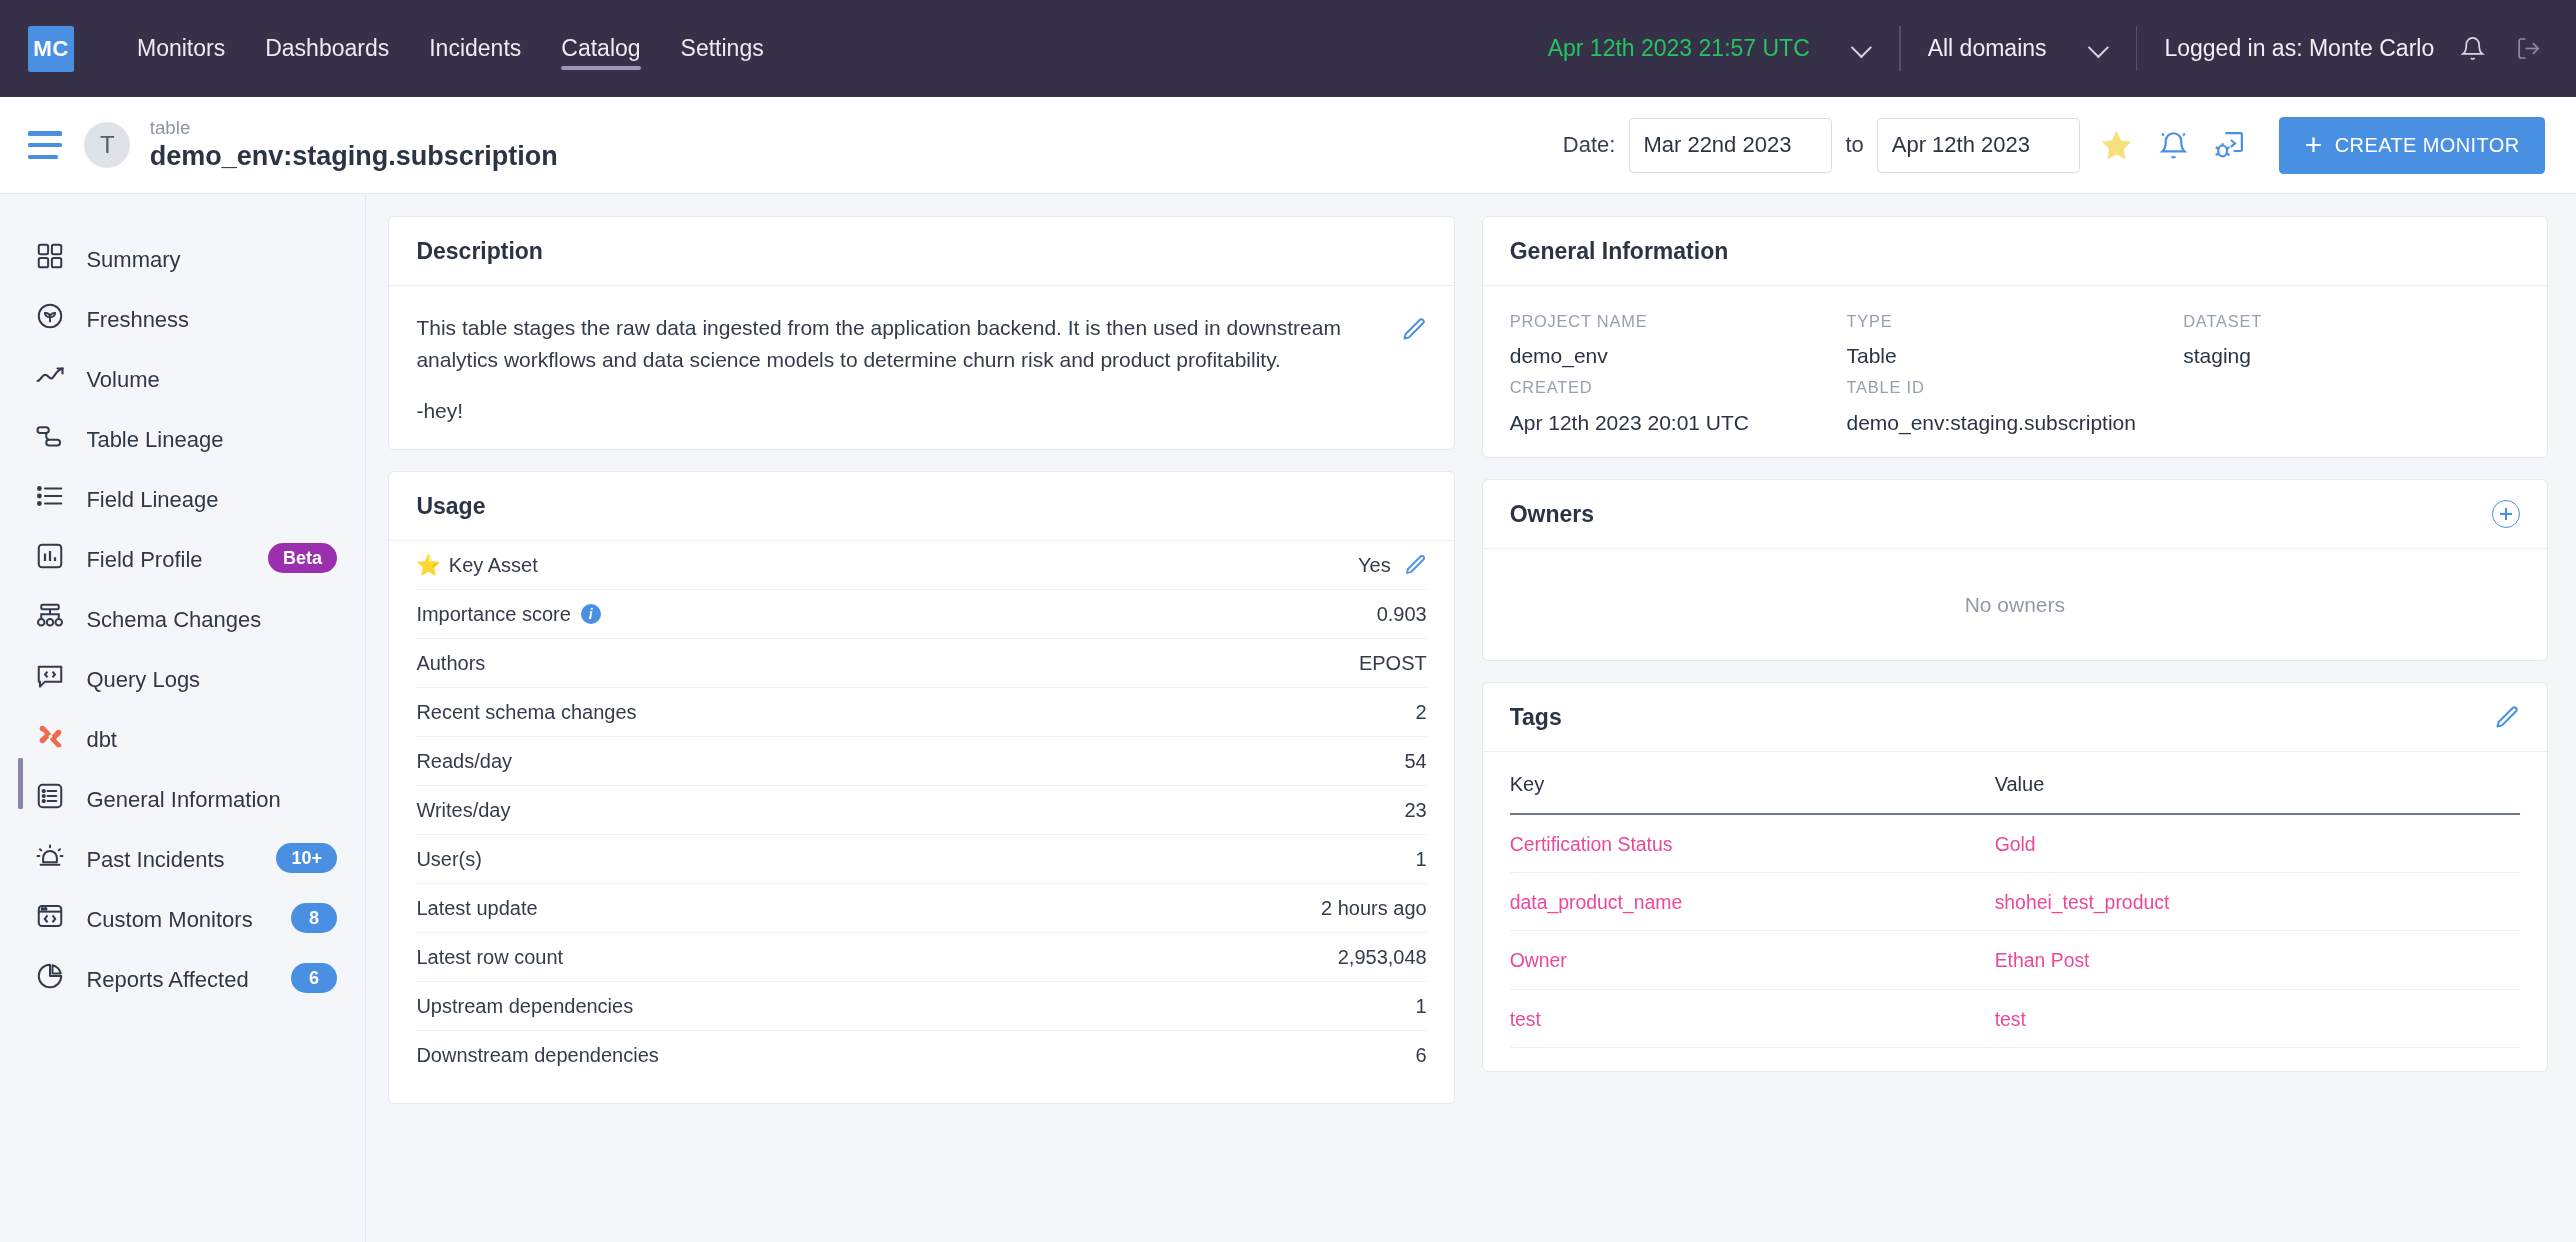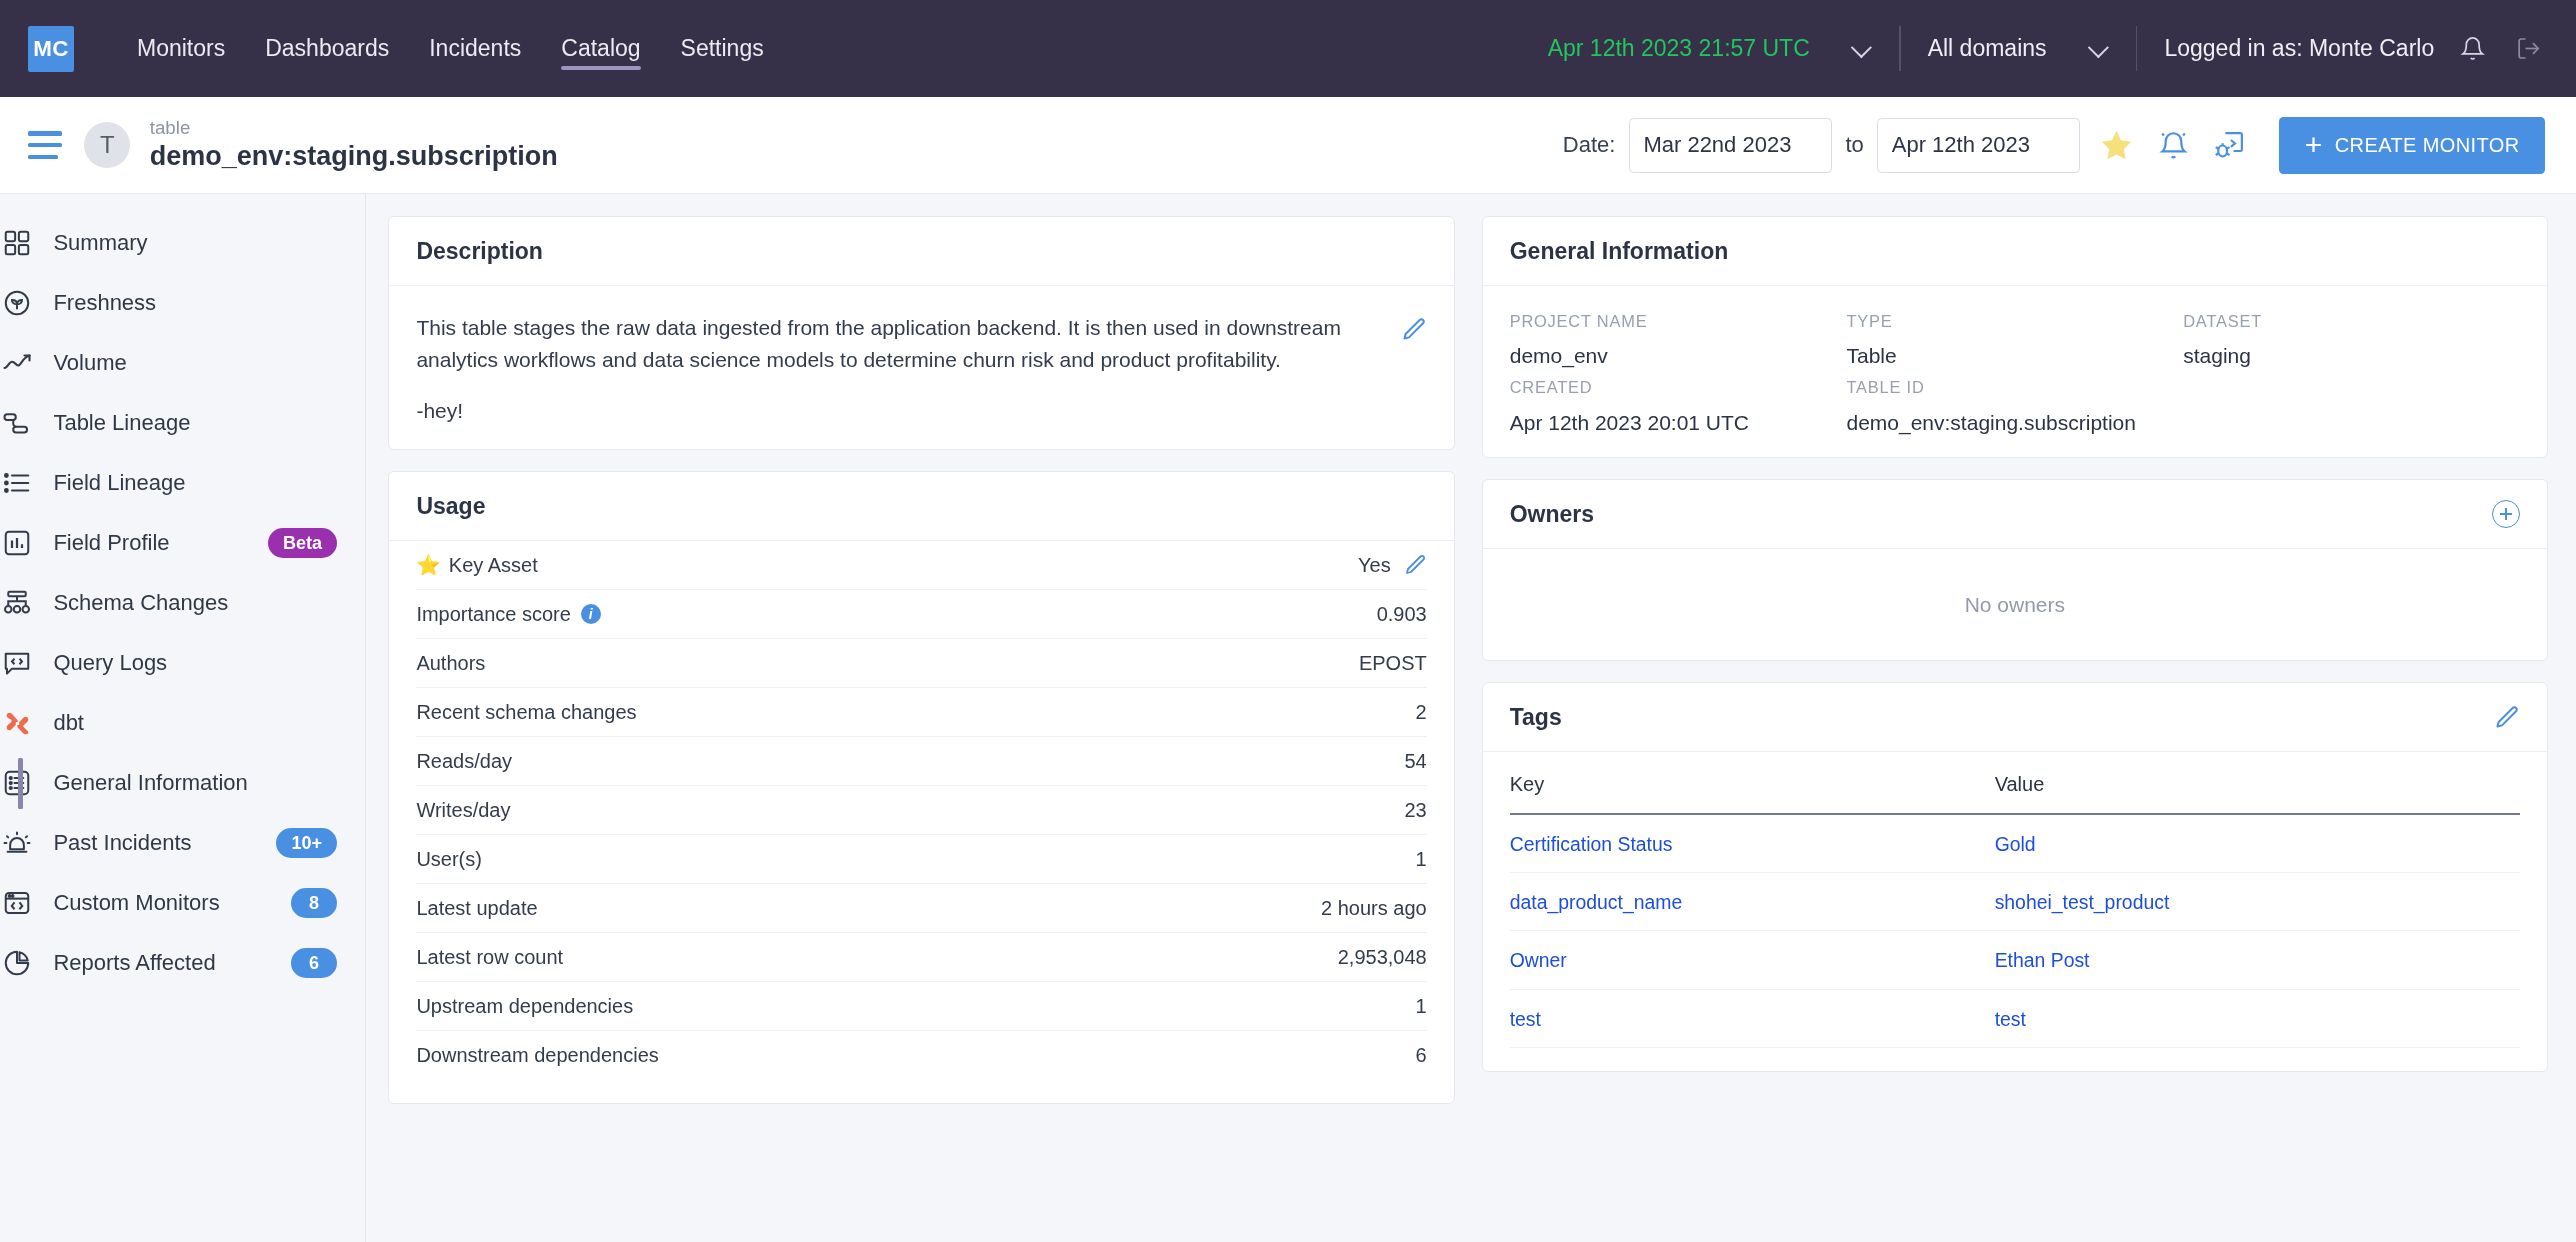--- a/index.html
+++ b/index.html
@@ -90,22 +90,22 @@
   }
   .create-btn .plus { font-size: 30px; margin-right: 12px; line-height: 1; font-weight: 400; }
 
   
   .body-wrap { display: flex; height: calc(1242px - 194px); }
   .sidebar {
     width: 366px; background: #f5f6fa; border-right: 0.7px solid #e4e6ee;
     padding-top: 19.4px; flex: 0 0 auto;
   }
   .side-item {
-    height: 60px; display: flex; align-items: center; position: relative;
-    cursor: pointer;
+    height: 60px; display: flex; align-items: flex-end; position: relative;
+    padding-left: 33px; cursor: pointer;
   }
   .side-item.active::before {
     content: ""; position: absolute; left: 18px; top: 4.5px; bottom: 4.5px;
     width: 5.2px; background: #8b84ab; border-radius: 1.5px;
   }
   .side-icon { width: 34px; height: 34px; flex: 0 0 auto; display: flex;
                align-items: center; justify-content: center; margin-right: 19.4px; }
   .side-label { font-size: 22px; color: #2f3846; white-space: nowrap; }
   .side-badge {
     margin-left: auto; margin-right: 28px; border-radius: 18px; color: #fff;
@@ -174,21 +174,21 @@
   .plus-circle::before { left: 6.7px; right: 6.7px; top: 12px; height: 1.9px; }
   .plus-circle::after { top: 6.7px; bottom: 6.7px; left: 12px; width: 1.9px; }
 
   .tags-table { width: 100%; border-collapse: collapse; }
   .tags-table th {
     font-size: 20px; color: #2b3445; font-weight: 400; text-align: left;
     padding: 0 0 16.4px 0; border-bottom: 2.2px solid #707a8c;
   }
   .tags-table th:first-child { width: 48%; }
   .tags-table td {
-    font-size: 19.4px; color: #1d4ed8; padding: 18px 0 16.4px 0;
+    font-size: 19.4px; color: #ec4899; padding: 18px 0 16.4px 0;
     border-bottom: 0.7px solid #eef0f4;
   }
 </style>
 </head>
 <body>
 
 <div class="topnav">
   <div class="logo-badge">MC</div>
   <div class="nav-links">
     <div class="nav-link">Monitors</div>

